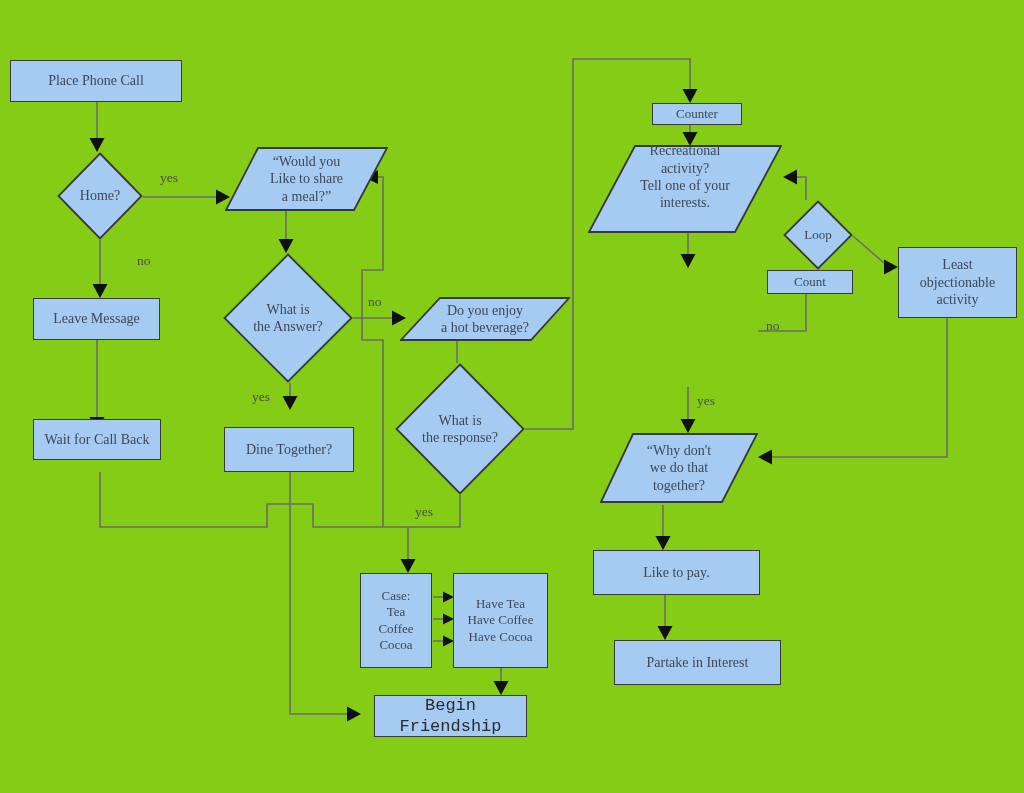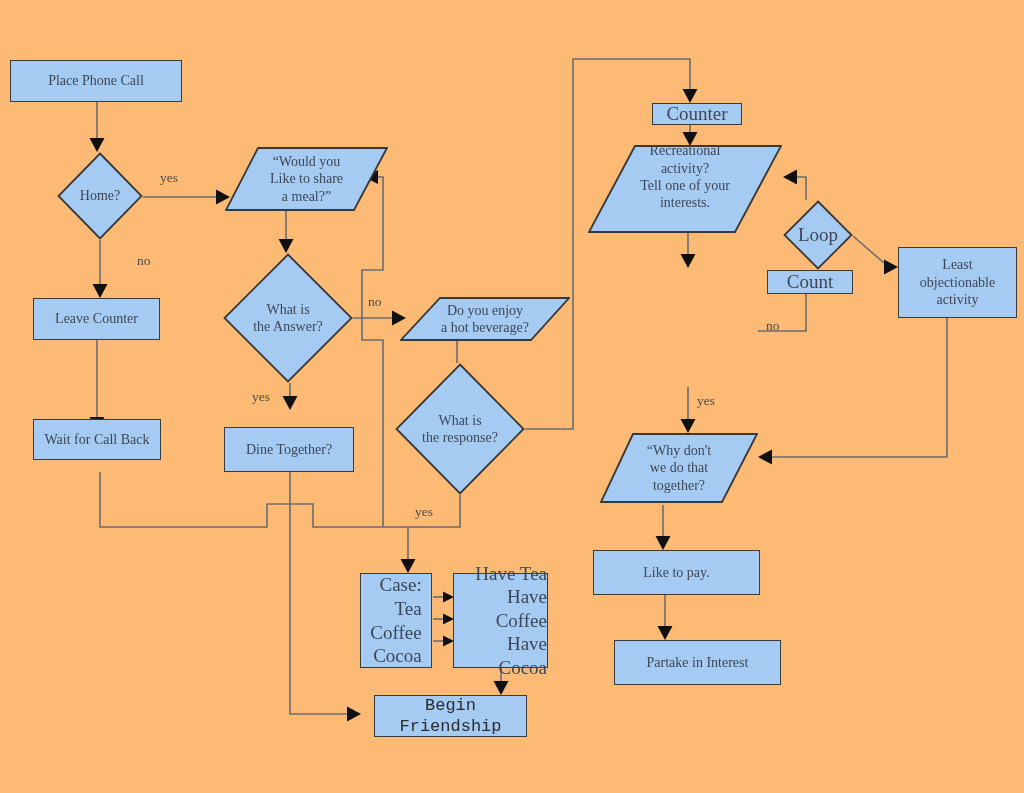--- a/index.html
+++ b/index.html
@@ -1,27 +1,27 @@
 <!DOCTYPE html>
 <html><head>
 <meta charset="utf-8">
 <style>
   html,body{margin:0;padding:0;background:#ffffff;}
-  #canvas{position:relative;width:1024px;height:793px;background:#fdba74;overflow:hidden;
+  #canvas{position:relative;width:1024px;height:793px;background:#84cc16;overflow:hidden;
           font-family:"Liberation Serif","DejaVu Serif",serif;}
   #wires{position:absolute;left:0;top:0;z-index:1;}
   #wires polyline{fill:none;stroke:#6c6c6c;stroke-width:1.6px;}
   #wires polygon{fill:#101010;stroke:none;}
   .node{position:absolute;display:flex;align-items:center;justify-content:center;z-index:2;}
   .node .shape{position:absolute;left:0;top:0;}
   .node .shape polygon{fill:#A5CBF2;stroke:#383838;stroke-width:1.8px;}
   .rect{background:#A5CBF2;border:1.8px solid #3a3a3a;box-sizing:border-box;}
   .txt{position:relative;z-index:3;white-space:pre-line;text-align:center;
        font-size:14px;line-height:1.24;color:#3E4757;}
-  .small .txt{font-size:19px;text-align:right;}
+  .small .txt{font-size:13px;}
   .sans .txt{font-family:Liberation Mono, monospace;font-size:17px;color:#2b2b2b;}
   .elabel{position:absolute;z-index:3;font-size:13.5px;color:#4c4c4c;
           font-family:"Liberation Serif","DejaVu Serif",serif;}
 </style>
 </head>
 <body>
 
 <div id="canvas">
 
   <svg id="wires" width="1024" height="793">
@@ -94,21 +94,21 @@
   <div class="node" style="left:225px;top:147px;width:163px;height:64px">
     <svg class="shape" width="163" height="64">
       <polygon points="33,1 162,1 129,63 1,63"></polygon>
       </svg>
     <span class="txt">“Would you
 Like to share
 a meal?”</span>
   </div>
 
   <div class="node rect" style="left:33px;top:298px;width:127px;height:42px">
-    <span class="txt">Leave Counter</span>
+    <span class="txt">Leave Message</span>
   </div>
 
   <div class="node rect" style="left:33px;top:419px;width:128px;height:41px">
     <span class="txt">Wait for Call Back</span>
   </div>
 
   <div class="node" style="left:223px;top:253px;width:130px;height:130px">
     <svg class="shape" width="130" height="130">
       <polygon points="65,1.5 128.5,65 65,128.5 1.5,65"></polygon>
       </svg>

